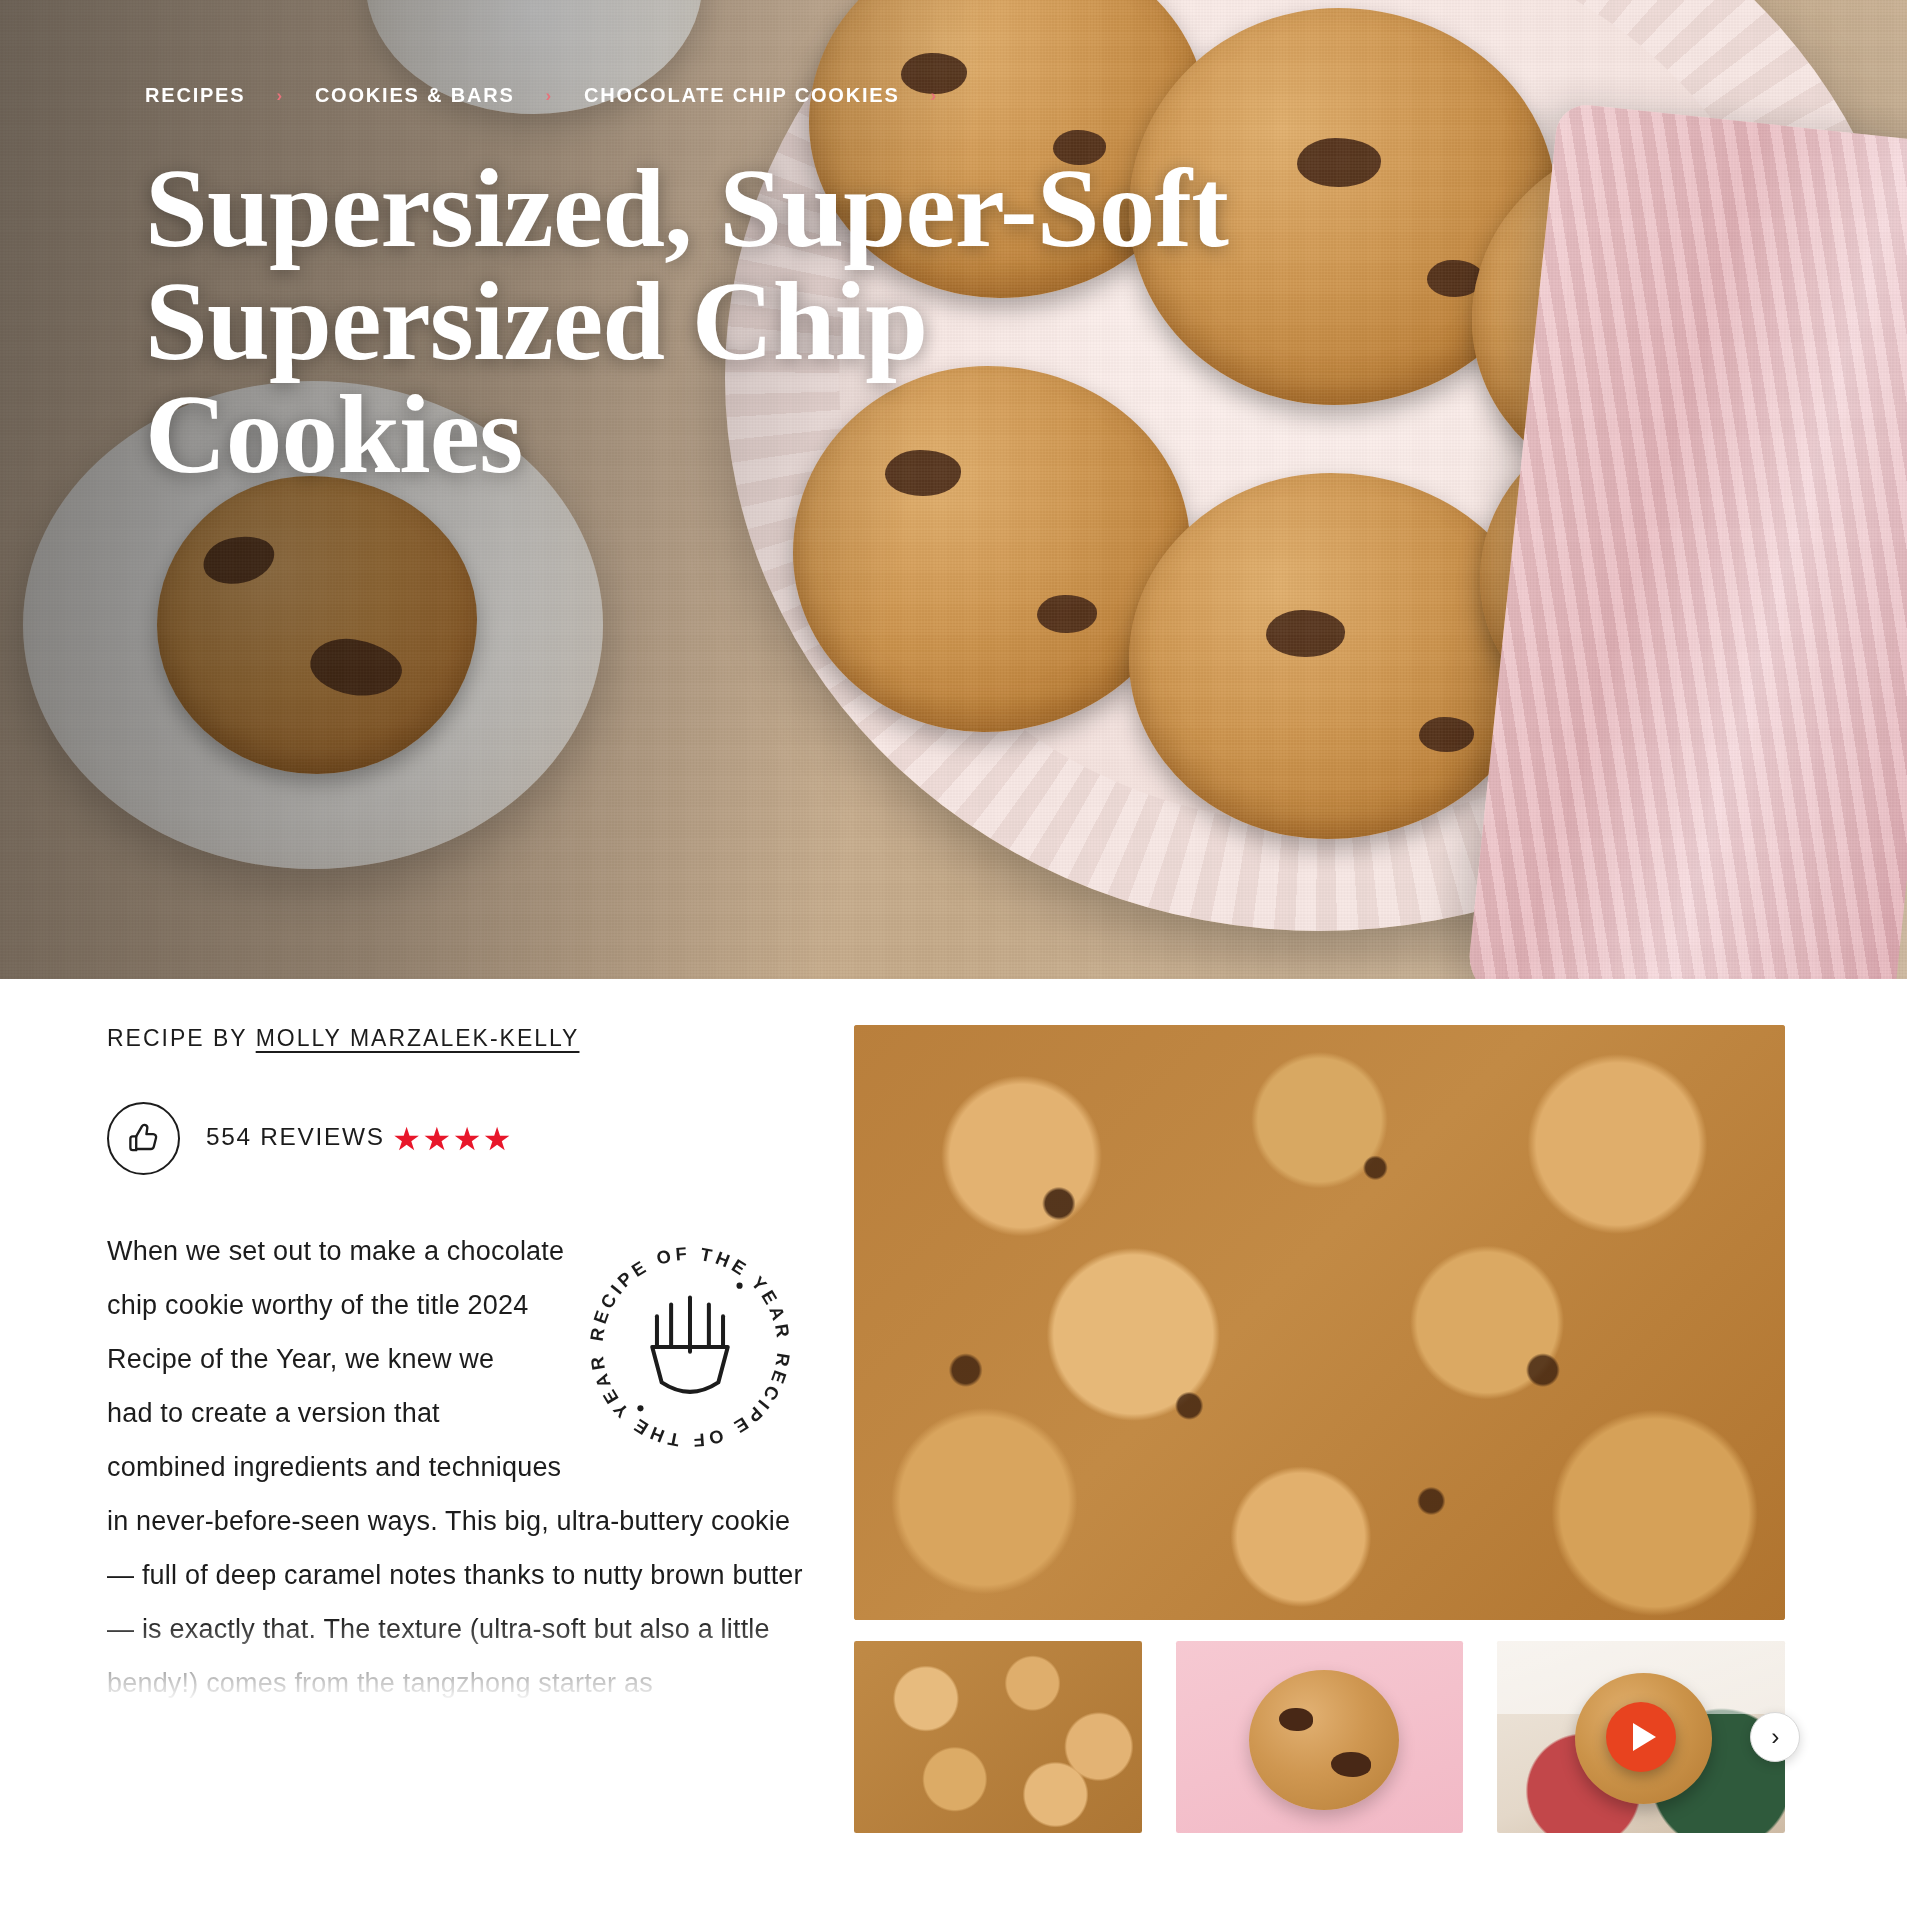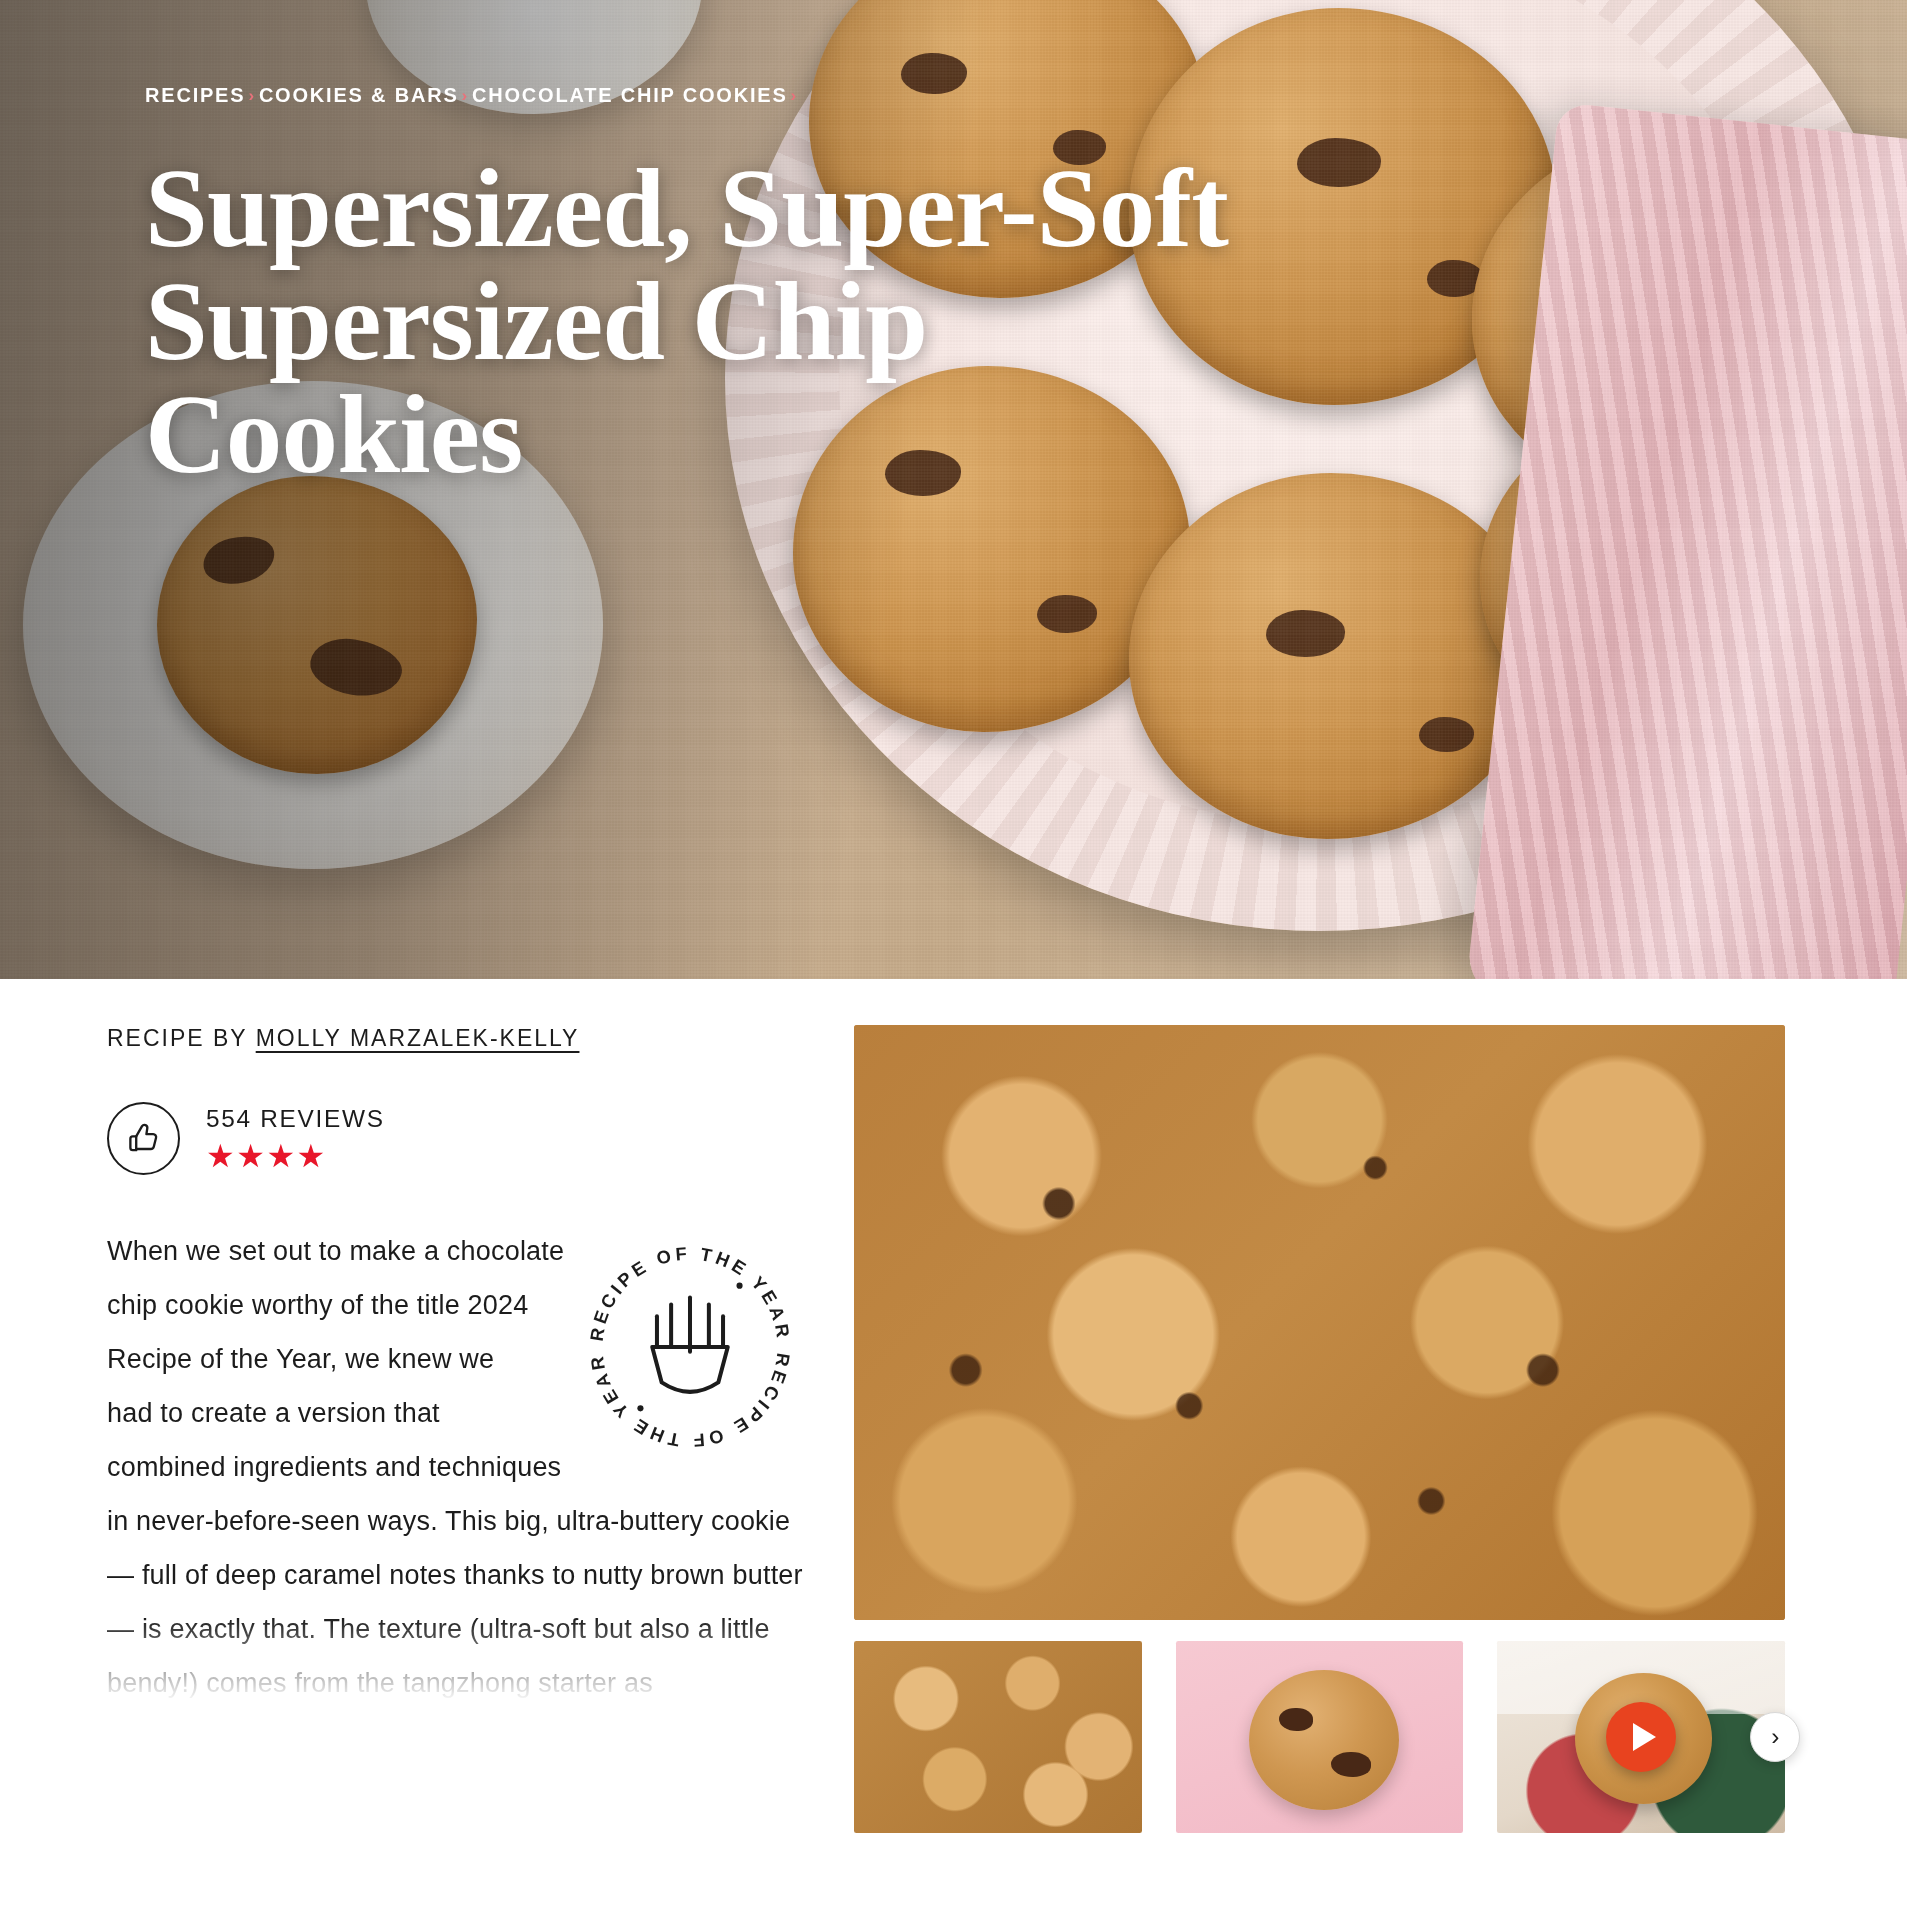--- a/index.html
+++ b/index.html
@@ -132,21 +132,21 @@
   .hero-content {
     position: absolute;
     left: 145px; top: 84px;
     width: 1144px;
     color: #fff;
     z-index: 5;
   }
   .breadcrumb {
     display: flex;
     align-items: center;
-    gap: 3px;
+    gap: 31px;
     font-size: 20px;
     letter-spacing: 1.8px;
     font-weight: 600;
     text-transform: uppercase;
   }
   .breadcrumb a { color: #fff; text-decoration: none; }
   .breadcrumb .sep { color: #e8727b; font-size: 17px; }
   .hero-title {
     margin-top: 44px;
     font-family: "Liberation Serif", serif;
@@ -191,21 +191,21 @@
   }
   .thumb-circle {
     width: 73px; height: 73px;
     border: 2.3px solid #1c1c1c;
     border-radius: 50%;
     display: flex; align-items: center; justify-content: center;
     font-size: 35px;
     line-height: 1;
     color: #1c1c1c;
   }
-  .reviews-meta { display: flex; flex-direction: column; gap: 7.6px; }
+  .reviews-meta { display: flex; flex-direction: row; gap: 7.6px; }
   .reviews-count {
     font-size: 24.4px;
     letter-spacing: 1.7px;
     color: #1c1c1c;
     text-transform: uppercase;
   }
   .stars { color: #e8162a; font-size: 32px; letter-spacing: 1.5px; line-height: 1; }
 
   .intro {
     position: relative;

